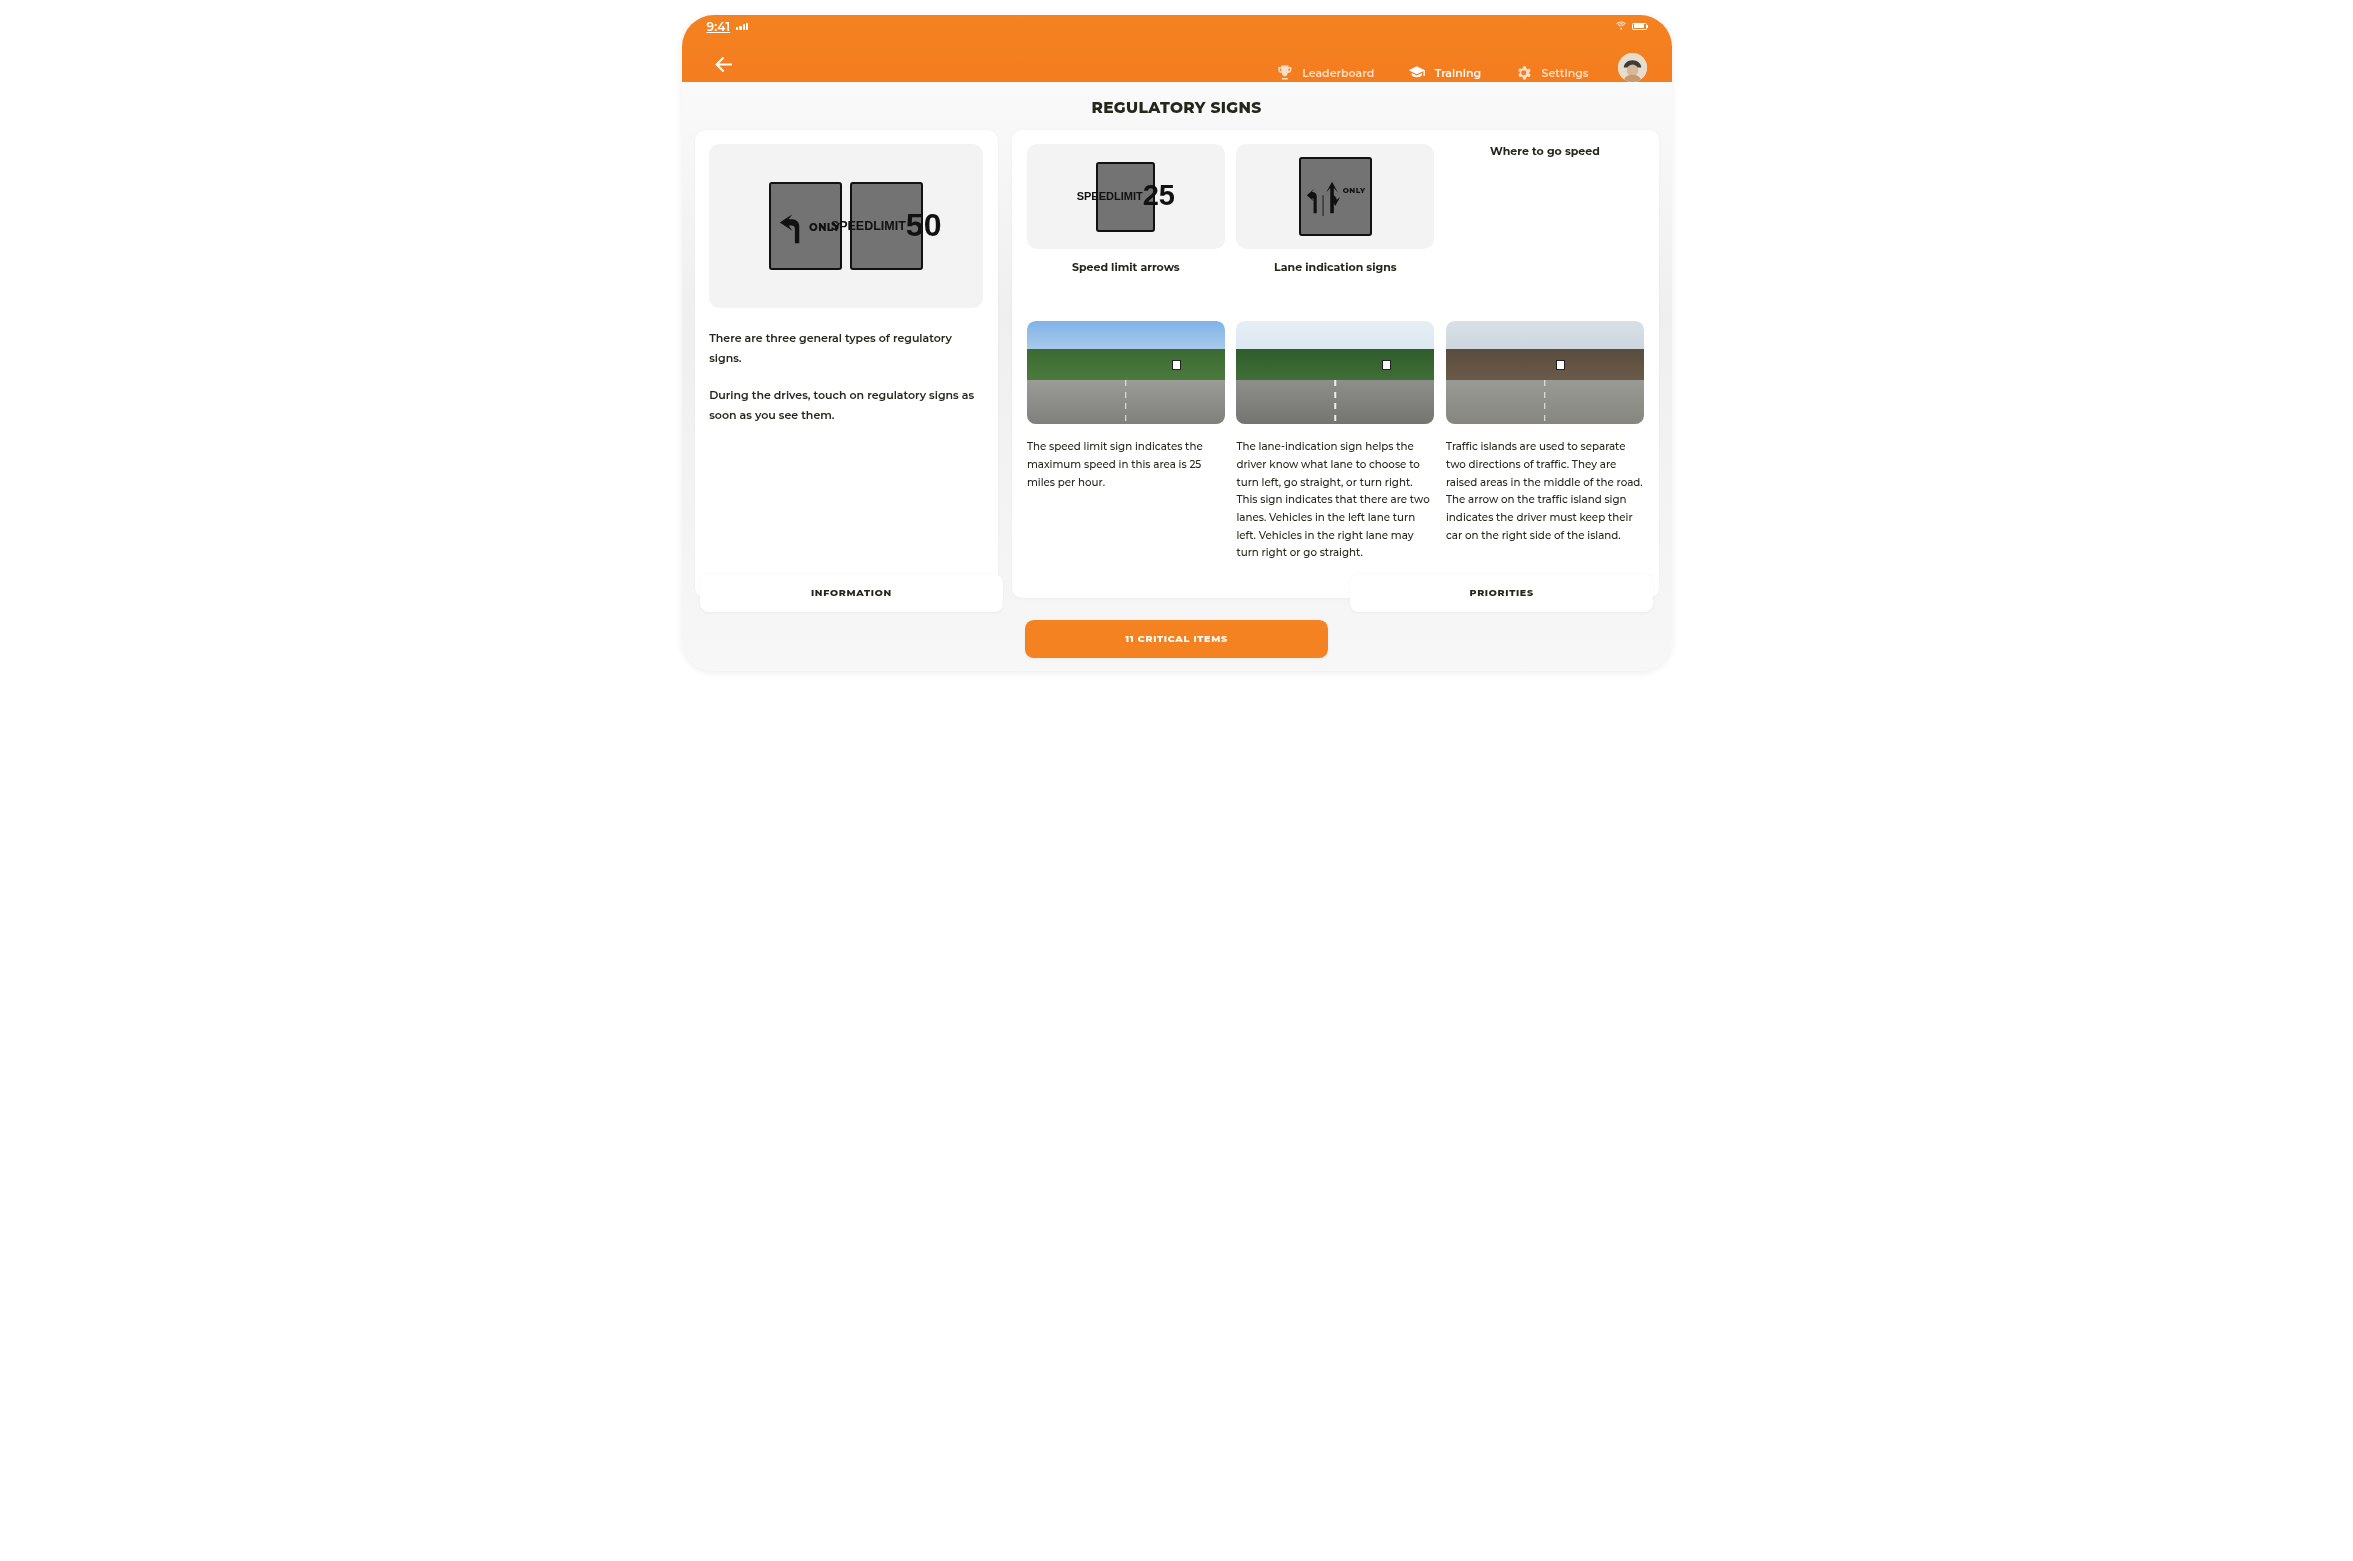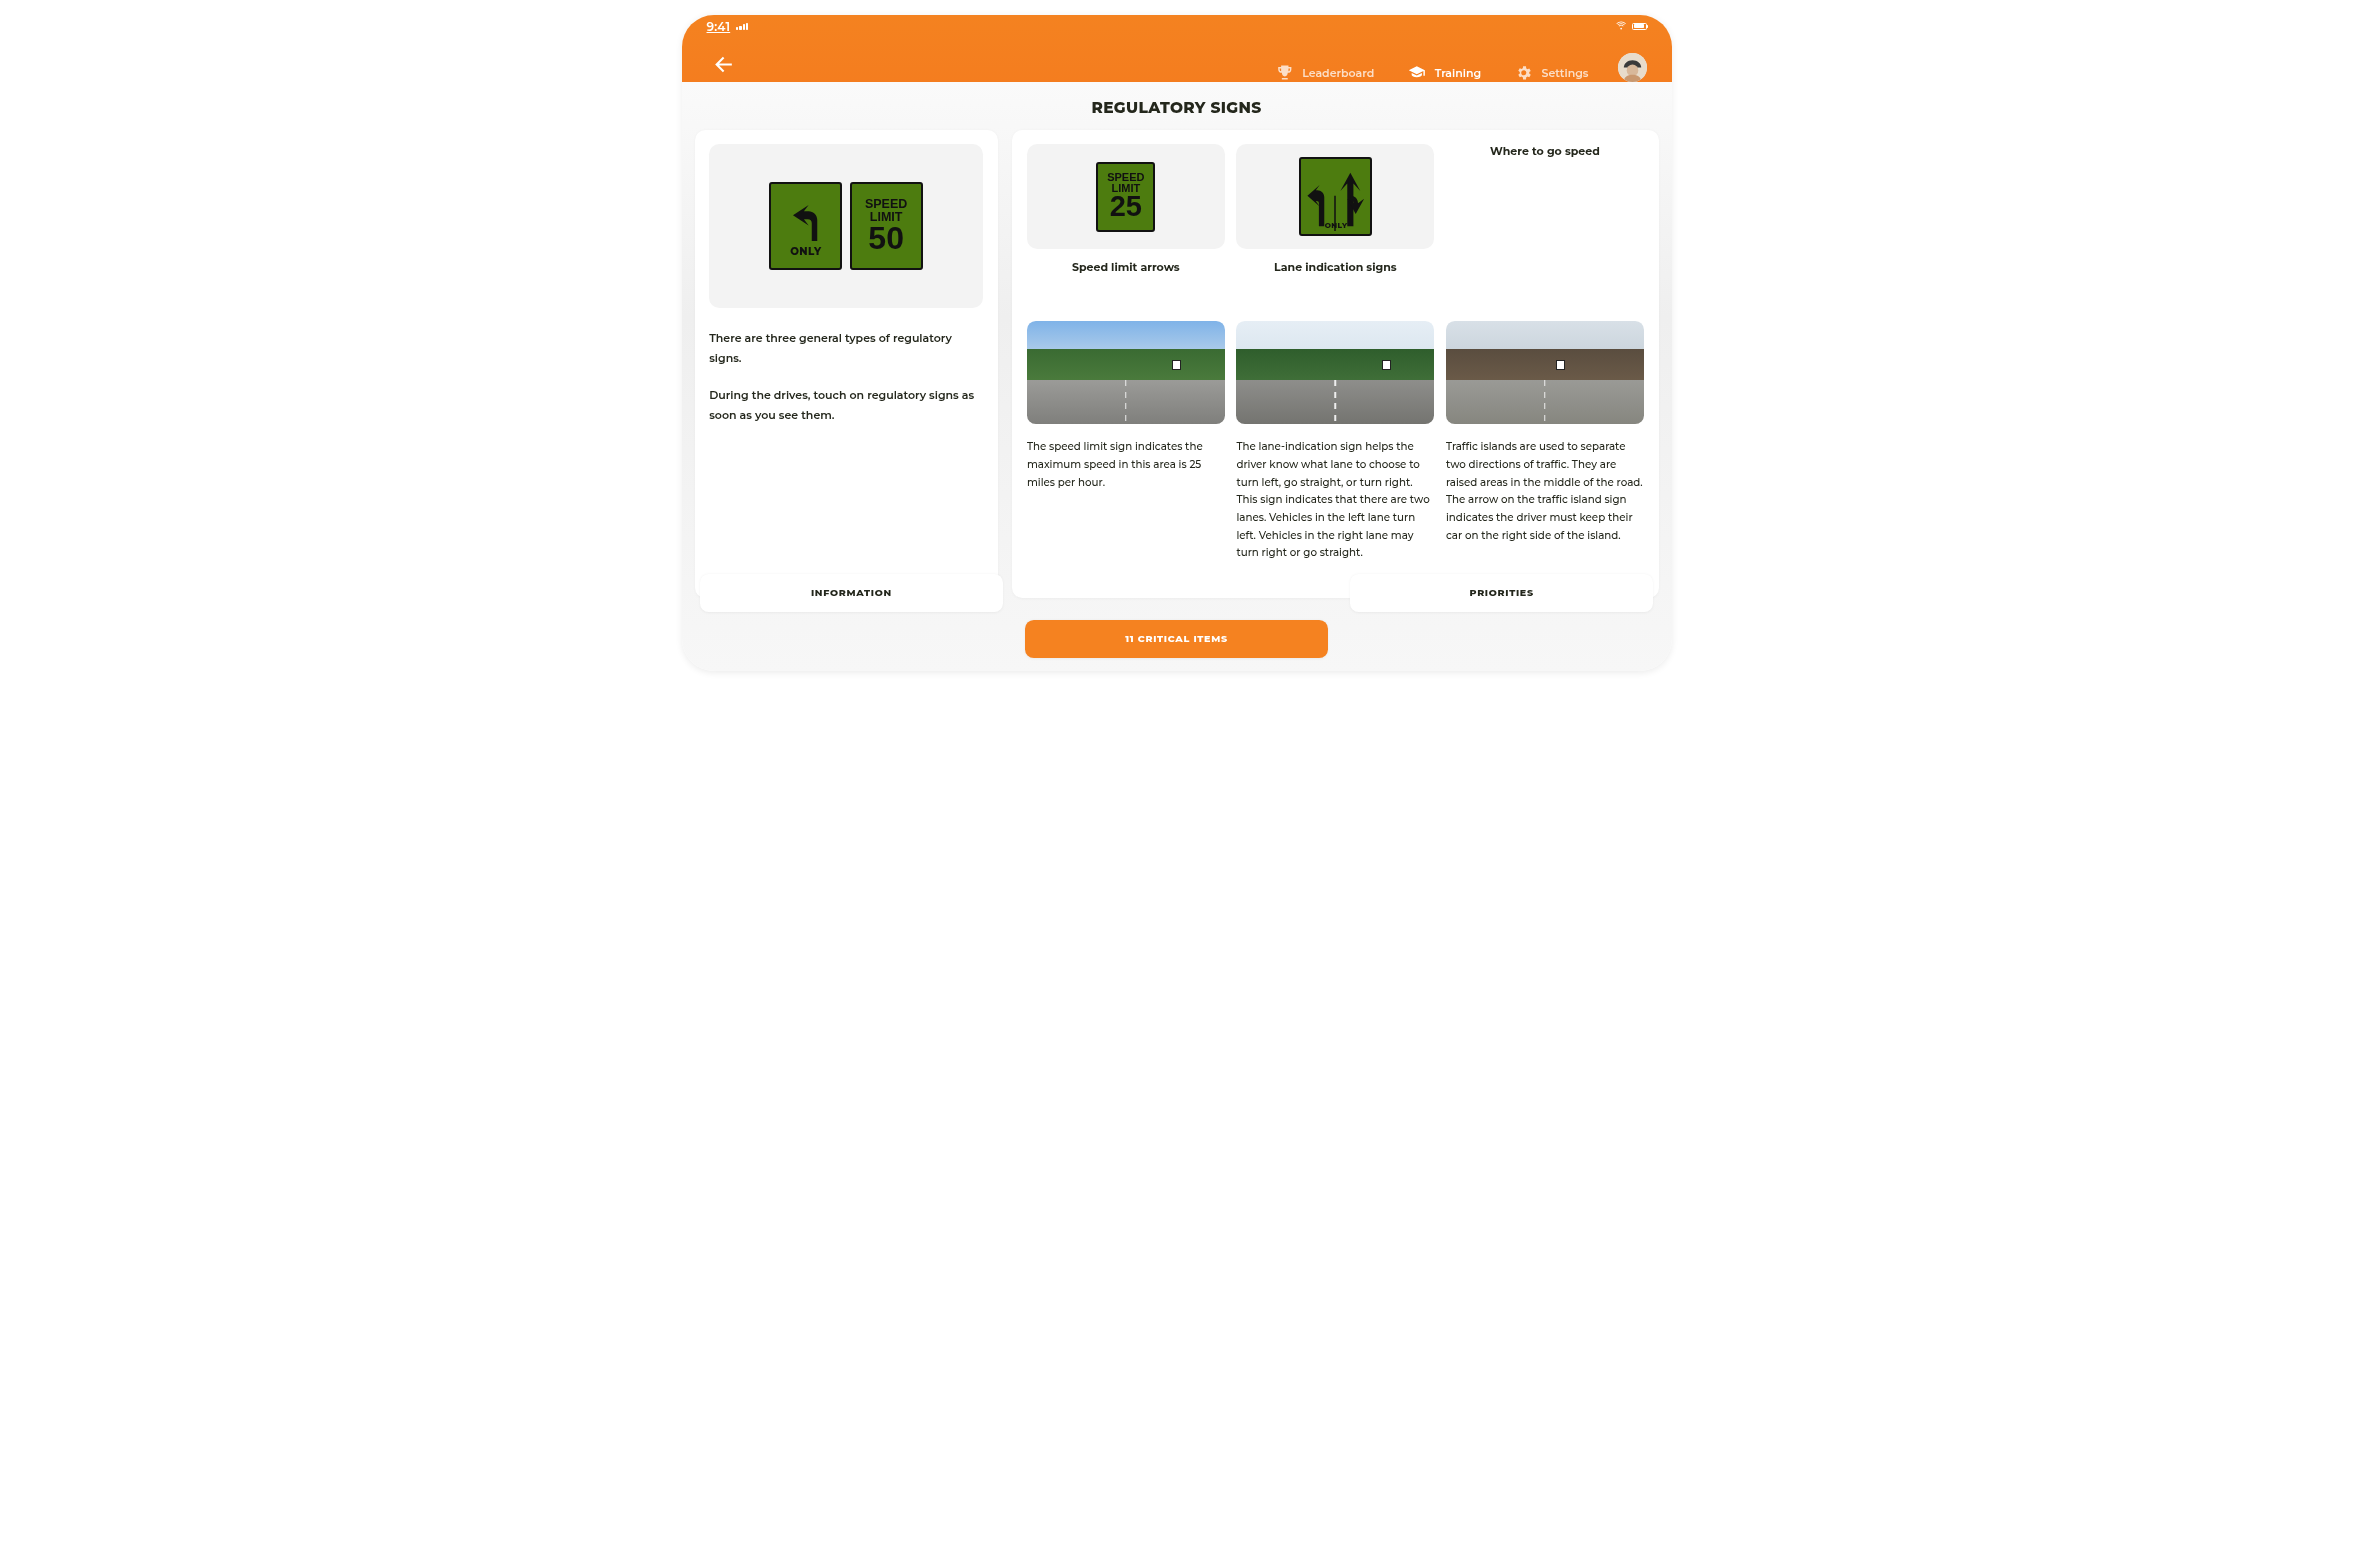--- a/index.html
+++ b/index.html
@@ -142,26 +142,26 @@
   }
   .intro-thumb {
     background: #f3f3f3;
     border-radius: 10.3px;
     height: 164px;
     display:flex; align-items:center; justify-content:center;
     gap: 7.3px;
     margin-bottom: 20.5px;
   }
   .sign {
-    background: #4d7c0f;
+    background: #737373;
     border: 2.2px solid #111;
     border-radius: 2.9px;
     text-align: center;
     color: #111;
-    display:flex; flex-direction:column; align-items:center; justify-content:center;
+    display:flex; align-items:center; justify-content:center;
   }
   .intro-thumb .sign.turn-only {
     width: 73px; height: 88px;
     padding-top:2.9px;
   }
   .intro-thumb .sign.speed {
     width: 73px; height: 88px;
     font-family: "Helvetica Neue", Arial, sans-serif;
     font-weight: 700;
     line-height: 1.02;

